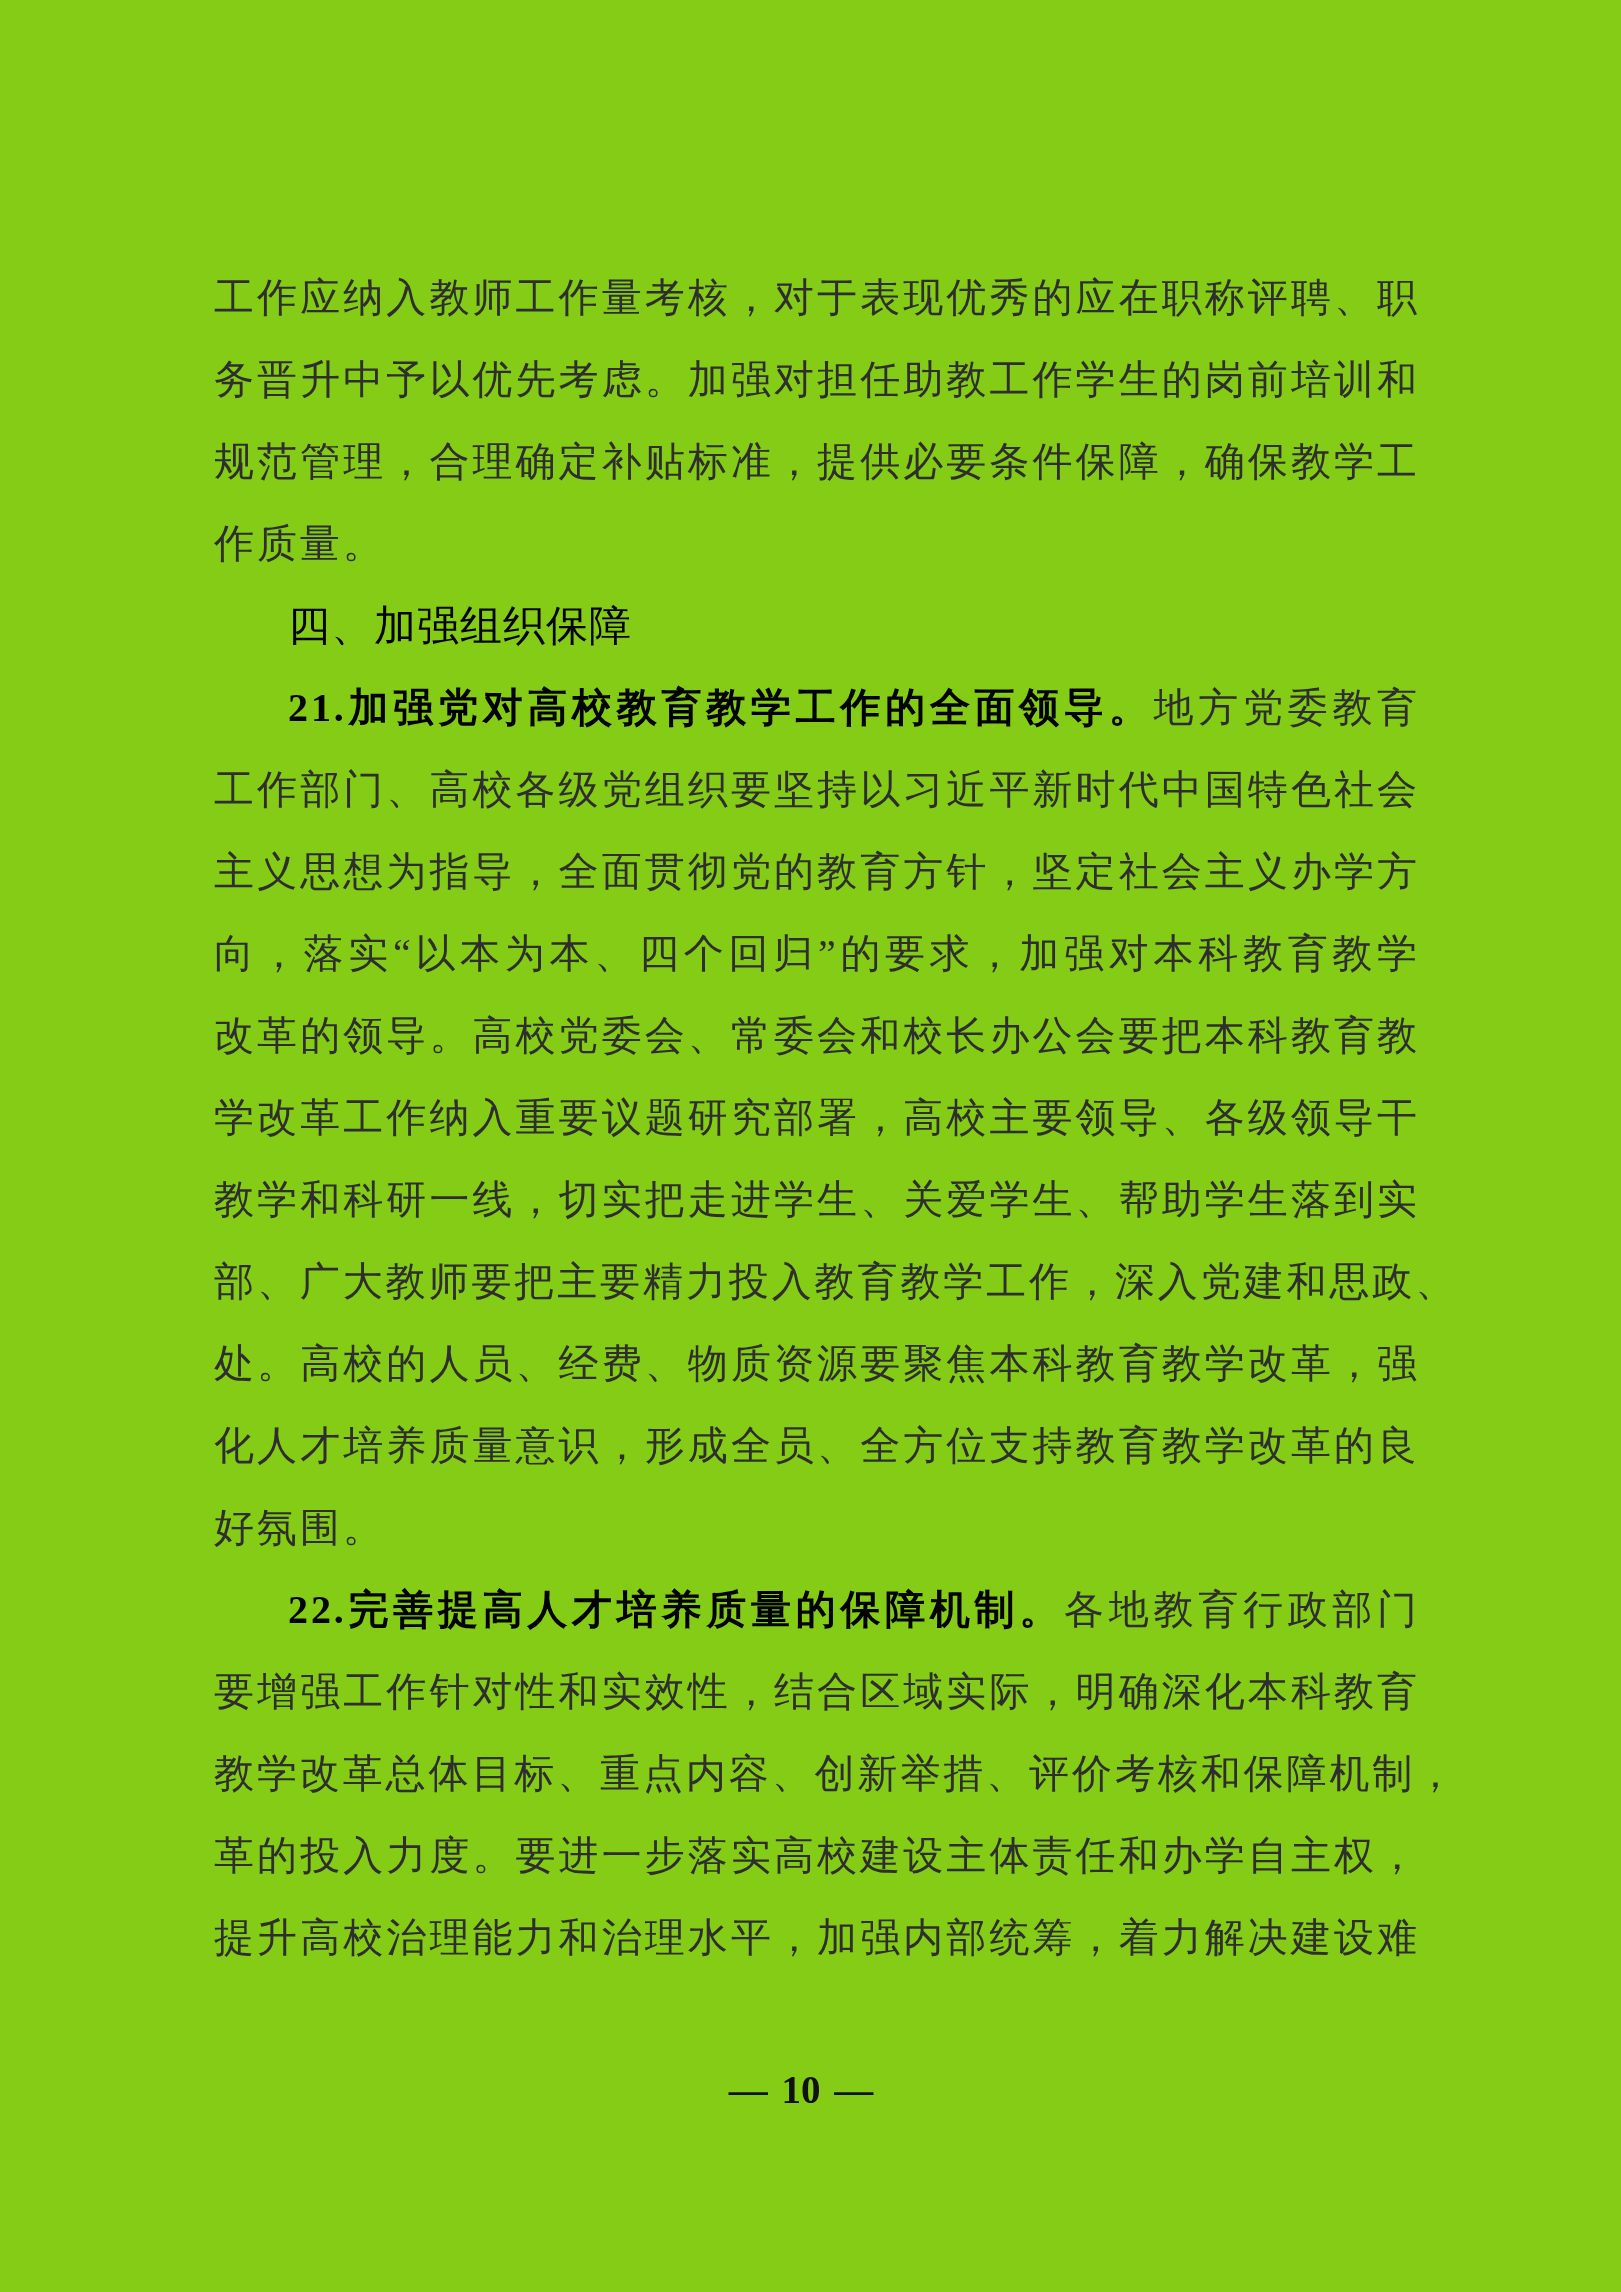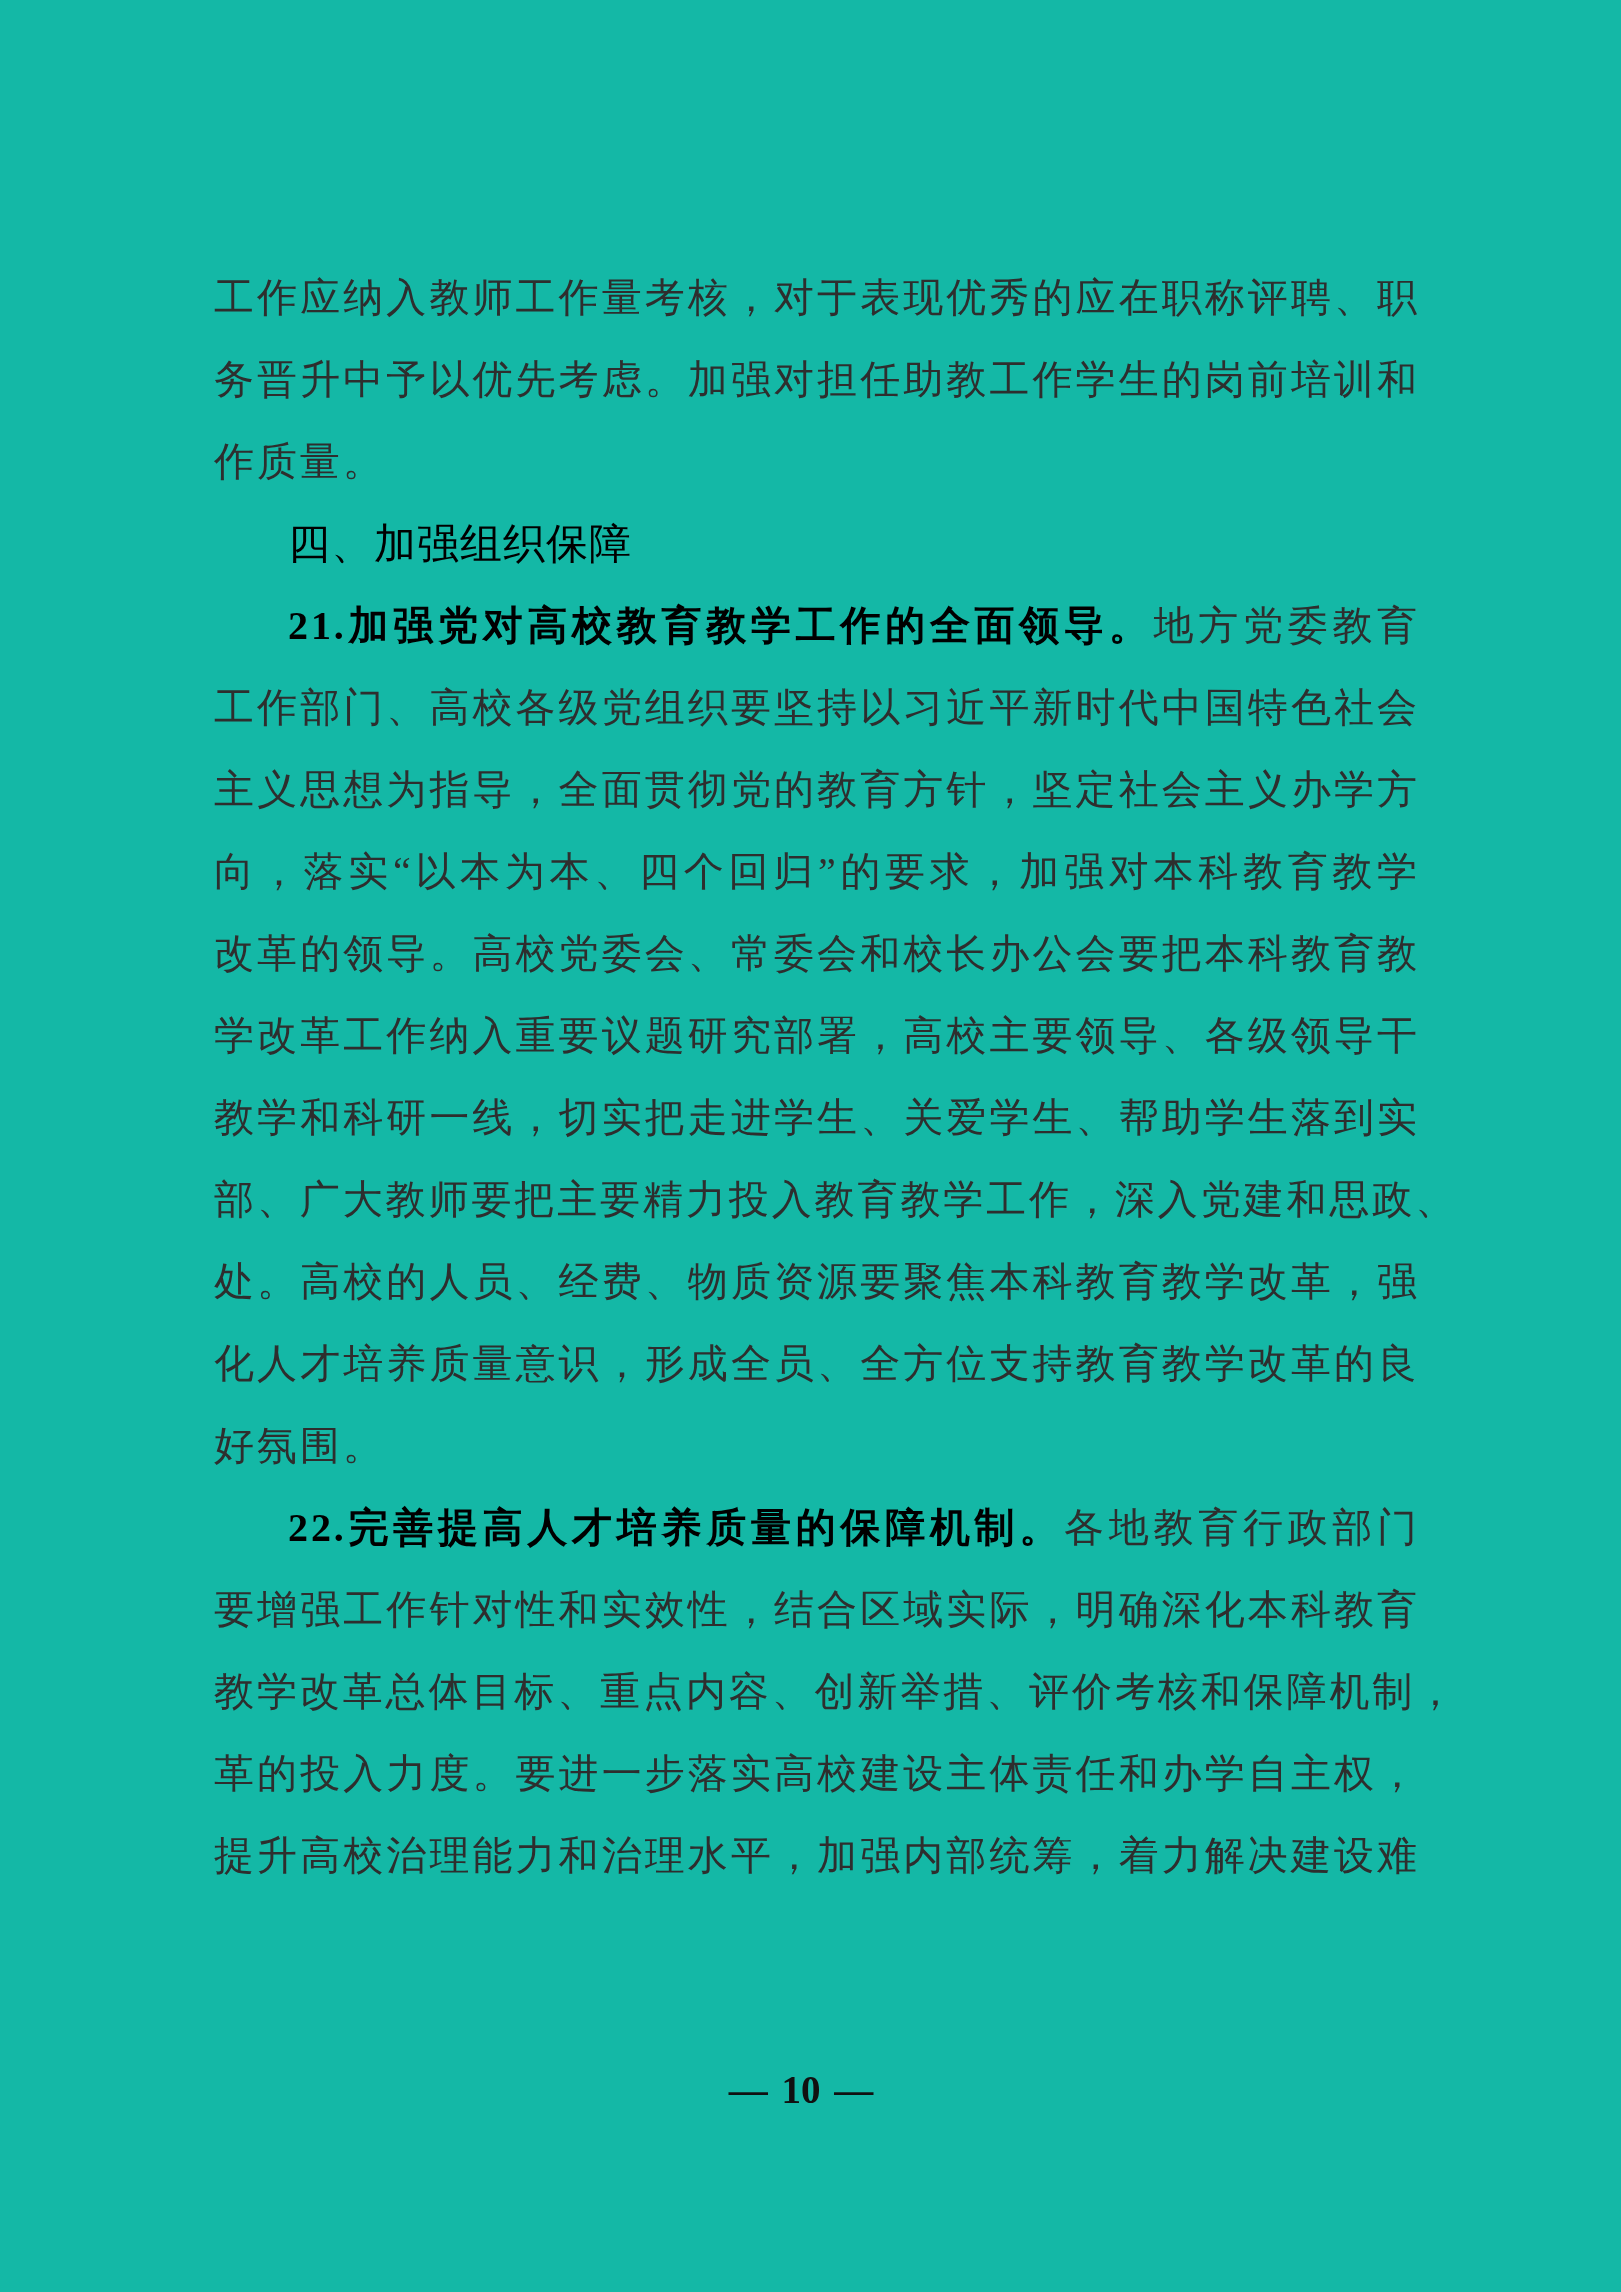--- a/index.html
+++ b/index.html
@@ -10,21 +10,21 @@
     width: 1621px;
     height: 2293px;
     background: #ffffff;
     position: relative;
     overflow: hidden;
     font-family: "Liberation Serif", serif;
   }
   .page {
     position: absolute;
     inset: 0;
-    background: #14b8a6;
+    background: #84cc16;
   }
   .content {
     position: absolute;
     left: 214px;
     top: 257px;
     width: 1206px;
   }
   .line {
     font-size: 40px;
     line-height: 82px;
@@ -73,20 +73,21 @@
 </style>
 </head>
 <body>
 
 <div class="page">
 
   <div class="content">
 
   <div class="line">工作应纳入教师工作量考核，对于表现优秀的应在职称评聘、职</div>
       <div class="line">务晋升中予以优先考虑。加强对担任助教工作学生的岗前培训和</div>
+      <div class="line">规范管理，合理确定补贴标准，提供必要条件保障，确保教学工</div>
       <div class="line no-fill">作质量。</div>
       <div class="line no-fill indent heading">四、加强组织保障</div>
       <div class="line indent"><span class="lead">21.加强党对高校教育教学工作的全面领导。</span><span>地方党委教育</span></div>
       <div class="line">工作部门、高校各级党组织要坚持以习近平新时代中国特色社会</div>
       <div class="line">主义思想为指导，全面贯彻党的教育方针，坚定社会主义办学方</div>
       <div class="line">向，落实“以本为本、四个回归”的要求，加强对本科教育教学</div>
       <div class="line">改革的领导。高校党委会、常委会和校长办公会要把本科教育教</div>
       <div class="line">学改革工作纳入重要议题研究部署，高校主要领导、各级领导干</div>
       <div class="line">教学和科研一线，切实把走进学生、关爱学生、帮助学生落到实</div>
       <div class="line">部、广大教师要把主要精力投入教育教学工作，深入党建和思政、</div>

